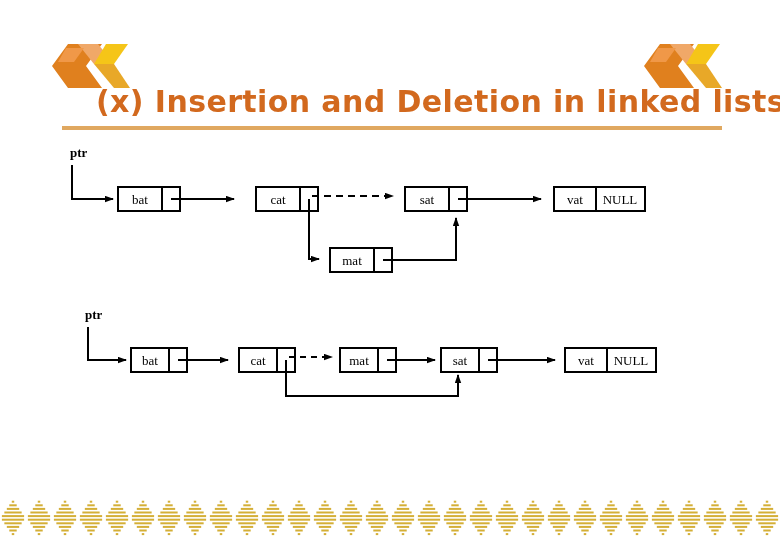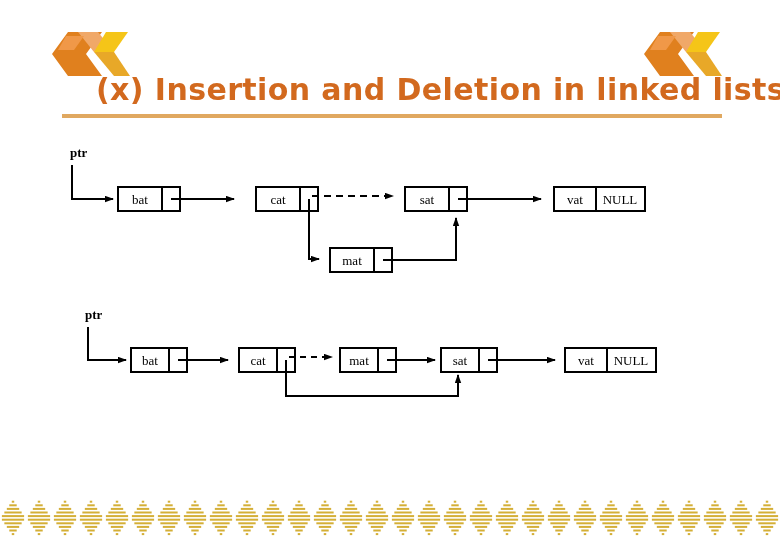--- a/index.html
+++ b/index.html
@@ -11,21 +11,21 @@
     width: 780px;
     height: 540px;
     position: relative;
     overflow: hidden;
     font-family: "Liberation Serif", serif;
   }
 
   
   #title-band {
     position: absolute;
-    left: 0; top: 24px;
+    left: 0; top: 36px;
     width: 640px; height: 64px;
   }
   .hex-deco {
     position: absolute;
     top: 0;
     width: 92px;
     height: 56px;
   }
   #title-deco-left  { left: 48px; }
   #title-deco-right { left: 640px; }

